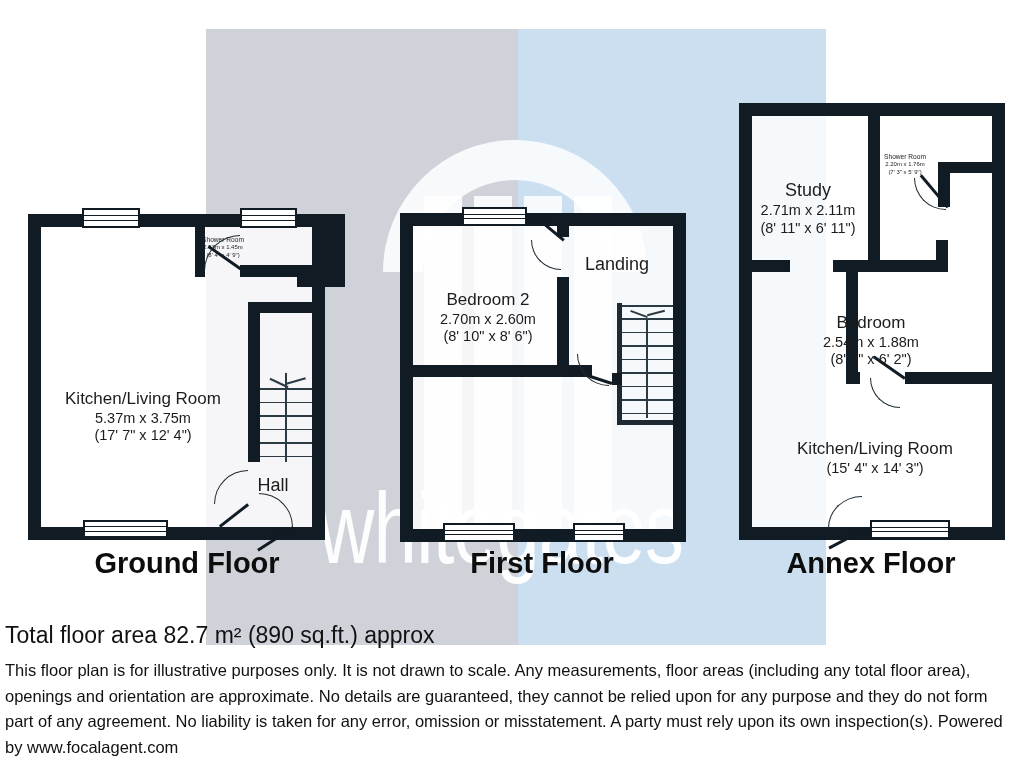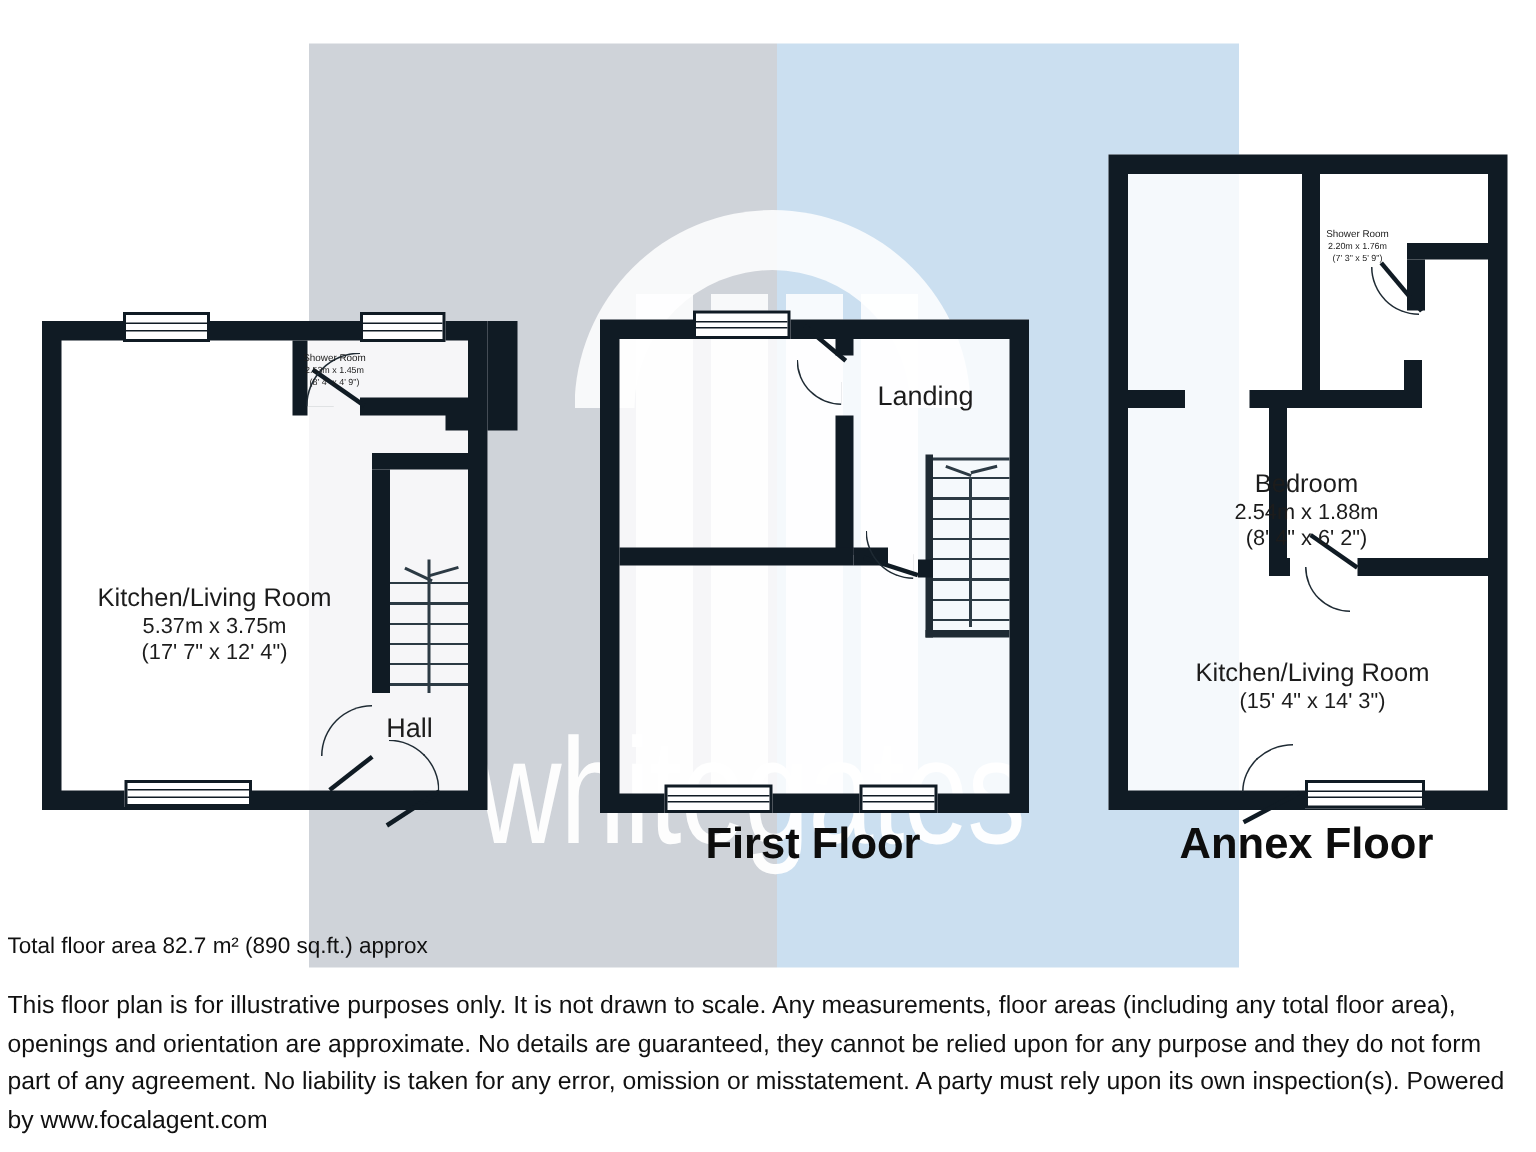--- a/index.html
+++ b/index.html
@@ -28,21 +28,21 @@
   .leaf{position:absolute;height:2.5px;background:#101b24;transform-origin:right center;}
   .arc{position:absolute;box-sizing:border-box;background:transparent;}
   
   .rlabel{position:absolute;text-align:center;color:#1c1c1c;line-height:1.22;}
   .r-name{font-size:17px;}
   .r-dim{font-size:14.5px;}
   .tiny{font-size:10px;line-height:1.3;transform:scale(.66);transform-origin:center top;}
   .tiny .t-dim{font-size:9px;}
   .small-room{font-size:18px;color:#1c1c1c;}
   .floor-title{position:absolute;font-size:29px;font-weight:bold;color:#0d0d0d;text-align:center;width:240px;}
-  .total-area{position:absolute;left:5px;top:622px;font-size:15px;color:#111;}
+  .total-area{position:absolute;left:5px;top:622px;font-size:23px;color:#111;}
   .disclaimer{position:absolute;left:5px;top:658px;width:1014px;font-size:16.5px;line-height:25.5px;color:#111;}
 </style>
 </head>
 <body>
 
 <div class="canvas">
 
   <div class="band gray"></div>
   <div class="band blue"></div>
 
@@ -124,20 +124,25 @@
 
     <div class="wall" style="left:199px;top:147px;width:10px;height:12px;"></div>
     <div class="leaf" style="left:161px;top:156px;width:38px;transform:rotate(18deg);"></div>
     <div class="arc" style="left:164px;top:128px;width:32px;height:32px;border-left:1.5px solid #1e2a33;border-bottom:1.5px solid #1e2a33;border-radius:0 0 0 100%;"></div>
   </div>
 
   <div class="win" style="left:462px;top:207px;width:65px;height:19px;"></div>
   <div class="win" style="left:443px;top:523px;width:72px;height:19px;"></div>
   <div class="win" style="left:573px;top:523px;width:52px;height:19px;"></div>
 
+  <div class="rlabel" style="left:408px;top:290px;width:160px;">
+    <div class="r-name">Bedroom 2</div>
+    <div class="r-dim">2.70m x 2.60m</div>
+    <div class="r-dim">(8' 10" x 8' 6")</div>
+  </div>
   <div class="rlabel small-room" style="left:572px;top:254px;width:90px;">
     <div>Landing</div>
   </div>
 
   <div class="plan" style="left:739px;top:103px;width:266px;height:437px;">
 
     <div class="wall" style="left:116px;top:0;width:12px;height:151px;"></div>
 
     <div class="wall" style="left:0;top:144px;width:38px;height:12px;"></div>
     <div class="wall" style="left:81px;top:144px;width:47px;height:12px;"></div>
@@ -158,36 +163,42 @@
 
     <div class="leaf" style="left:115px;top:261px;width:38px;transform:rotate(35deg);"></div>
     <div class="arc" style="left:118px;top:262px;width:30px;height:30px;border-left:1.5px solid #1e2a33;border-bottom:1.5px solid #1e2a33;border-radius:0 0 0 100%;"></div>
 
     <div class="leaf" style="left:72px;top:411px;width:42px;transform:rotate(-28deg);"></div>
     <div class="arc" style="left:76px;top:380px;width:34px;height:32px;border-left:1.5px solid #1e2a33;border-top:1.5px solid #1e2a33;border-radius:100% 0 0 0;"></div>
   </div>
 
   <div class="win" style="left:870px;top:520px;width:80px;height:19px;"></div>
 
+  <div class="rlabel" style="left:748px;top:180px;width:120px;">
+    <div class="r-name" style="font-size:18px;">Study</div>
+    <div class="r-dim">2.71m x 2.11m</div>
+    <div class="r-dim">(8' 11" x 6' 11")</div>
+  </div>
   <div class="rlabel" style="left:855px;top:152px;width:100px;">
     <div class="tiny">
       <div>Shower Room</div>
       <div class="t-dim">2.20m x 1.76m</div>
       <div class="t-dim">(7' 3" x 5' 9")</div>
     </div>
   </div>
   <div class="rlabel" style="left:801px;top:313px;width:140px;">
     <div class="r-name">Bedroom</div>
     <div class="r-dim">2.54m x 1.88m</div>
     <div class="r-dim">(8' 4" x 6' 2")</div>
   </div>
   <div class="rlabel" style="left:765px;top:439px;width:220px;">
     <div class="r-name">Kitchen/Living Room</div>
     <div class="r-dim">(15' 4" x 14' 3")</div>
   </div>
 
+  <div class="floor-title" style="left:67px;top:547px;">Ground Floor</div>
   <div class="floor-title" style="left:422px;top:547px;">First Floor</div>
   <div class="floor-title" style="left:751px;top:547px;">Annex Floor</div>
 
   <div class="total-area">Total floor area 82.7 m² (890 sq.ft.) approx</div>
   <div class="disclaimer">This floor plan is for illustrative purposes only. It is not drawn to scale. Any measurements, floor areas (including any total floor area), openings and orientation are approximate. No details are guaranteed, they cannot be relied upon for any purpose and they do not form part of any agreement. No liability is taken for any error, omission or misstatement. A party must rely upon its own inspection(s). Powered by www.focalagent.com</div>
 
 </div>
 
 </body></html>

